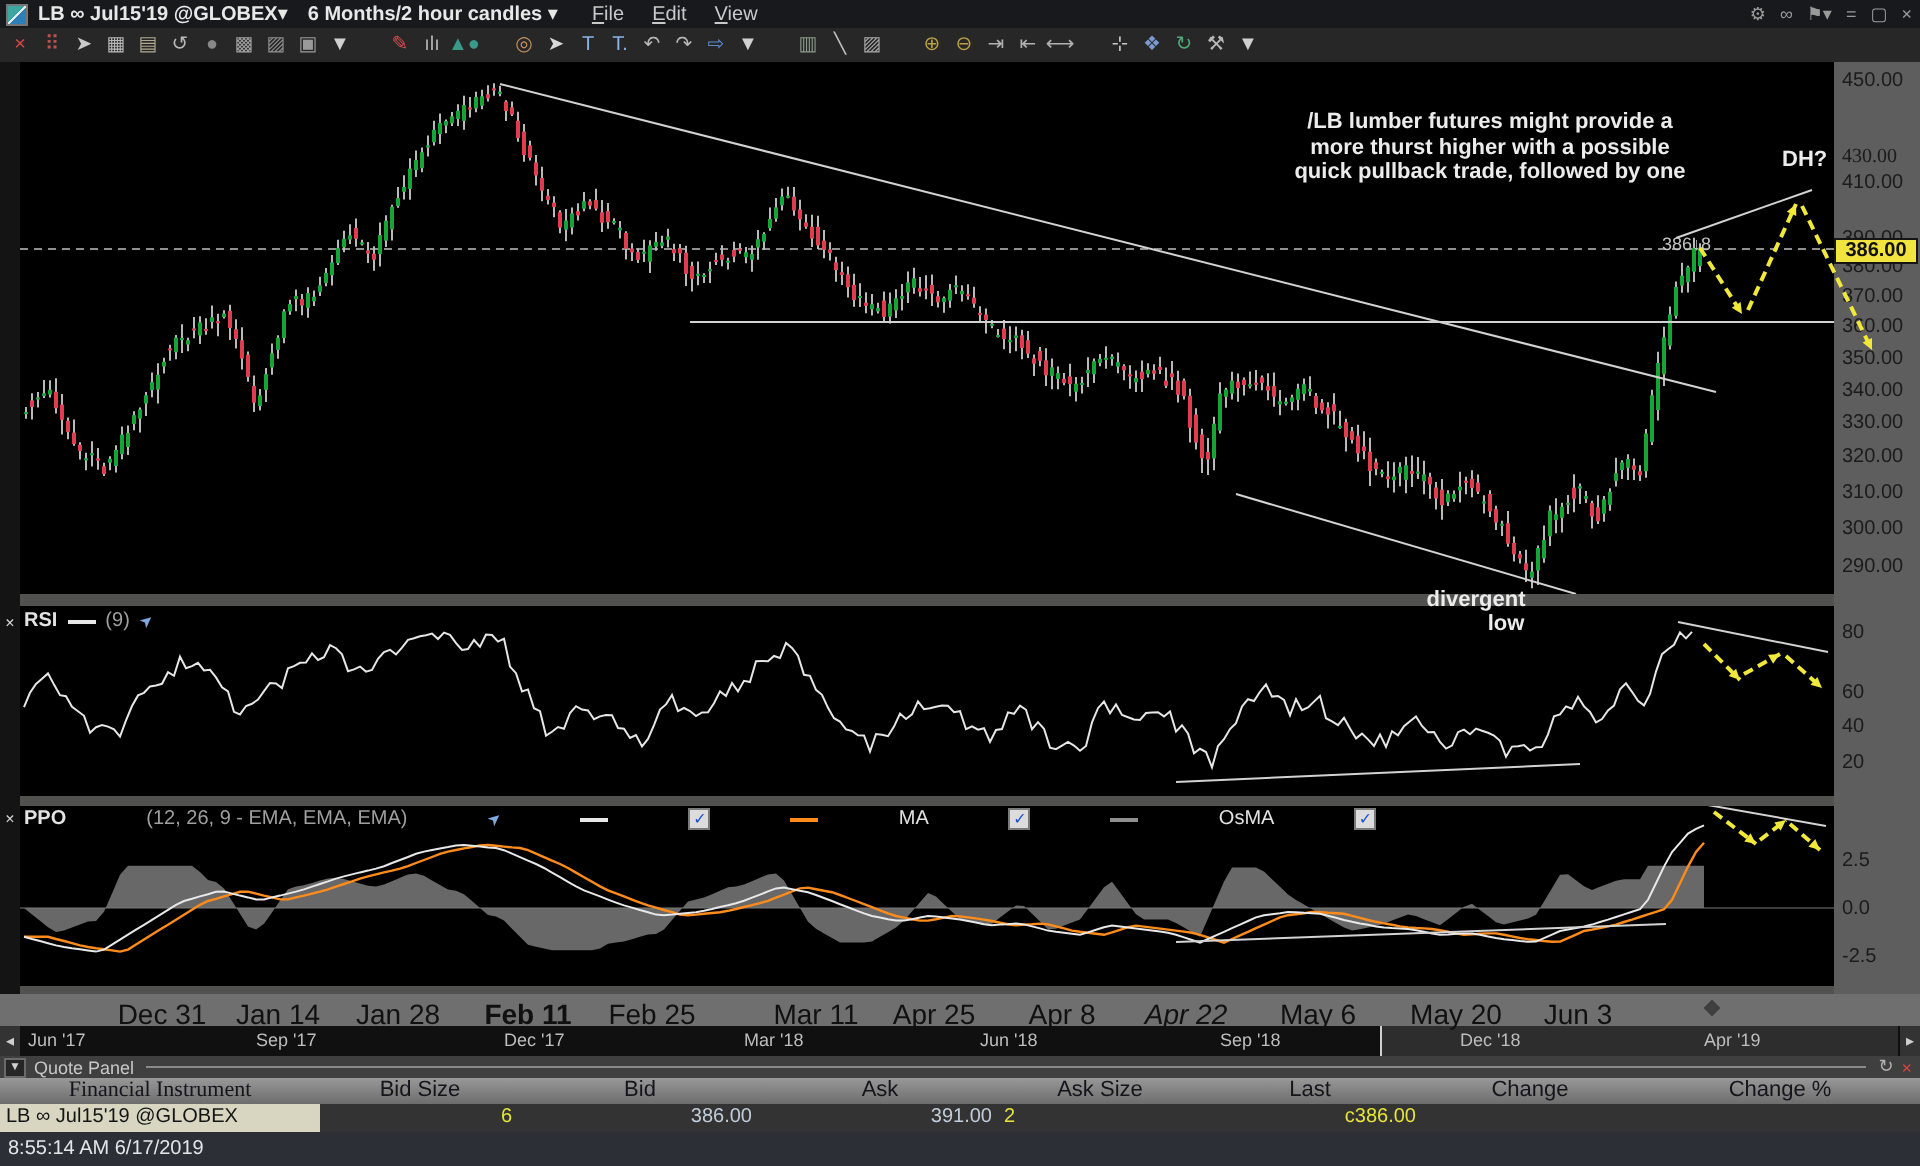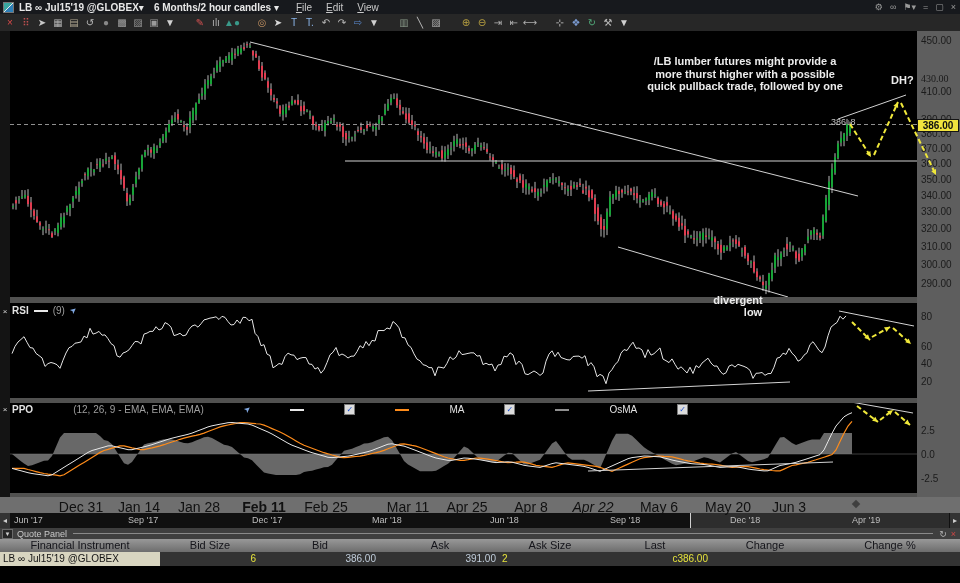--- a/index.html
+++ b/index.html
@@ -842,33 +842,34 @@
     </div>
 
   <div id="qhdr">
     <div id="qcollapse">▼</div>
     <div id="qtitle">Quote Panel</div>
     <div id="qline"></div>
     <span class="qico" style="color:#b0b0b0;">↻</span>
     <span class="qico" style="color:#d04545;">×</span>
   </div>
   <div id="qcols">
-      <div class="qcol" style="width: 160px;">Financial Instrument</div>
+      <div class="qcol" style="width: 160px; font-family: Liberation Serif, serif;">Financial Instrument</div>
       <div class="qcol" style="width: 100px;">Bid Size</div>
       <div class="qcol" style="width: 120px;">Bid</div>
       <div class="qcol" style="width: 120px;">Ask</div>
       <div class="qcol" style="width: 100px;">Ask Size</div>
       <div class="qcol" style="width: 110px;">Last</div>
       <div class="qcol" style="width: 110px;">Change</div>
       <div class="qcol" style="width: 140px;">Change %</div>
     </div>
   <div id="qrow">
     <div class="qcell" id="qInstr" style="width:160px;">LB ∞ Jul15'19 @GLOBEX</div>
     <div class="qcell num yel" style="width:100px;">6</div>
     <div class="qcell num blu" style="width:120px;">386.00</div>
     <div class="qcell num blu" style="width:120px;">391.00</div>
     <div class="qcell yel" style="width:100px;padding-left:2px;">2</div>
     <div class="qcell num yel" style="width:110px;padding-right:2px;">c386.00</div>
     <div class="qcell num" style="width:110px;"></div>
     <div class="qcell num" style="width:140px;"></div>
   </div>
 
+  <div id="statusbar">8:55:14 AM 6/17/2019</div>
 </div>
 
 </body></html>

